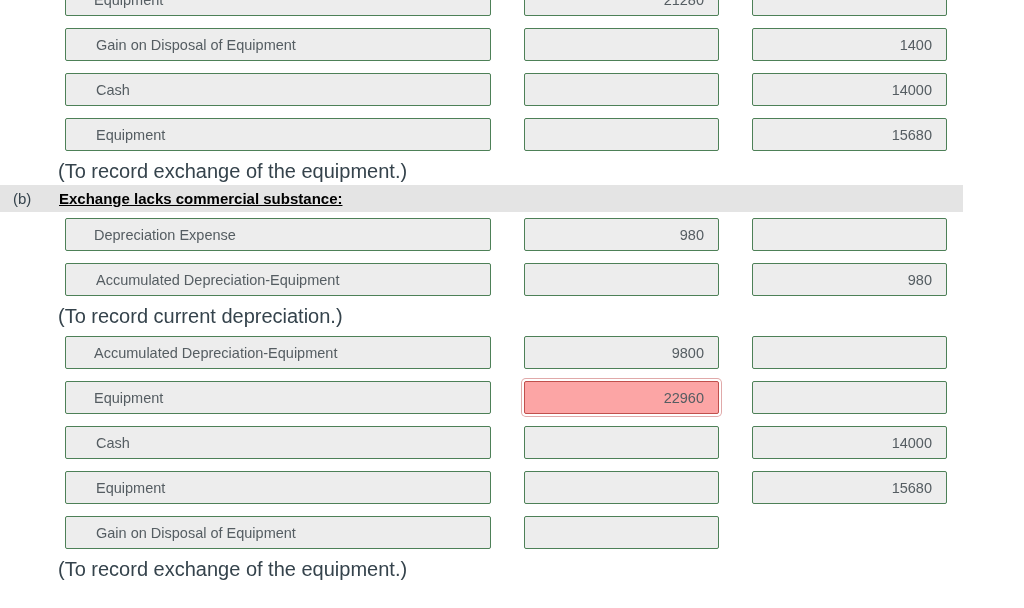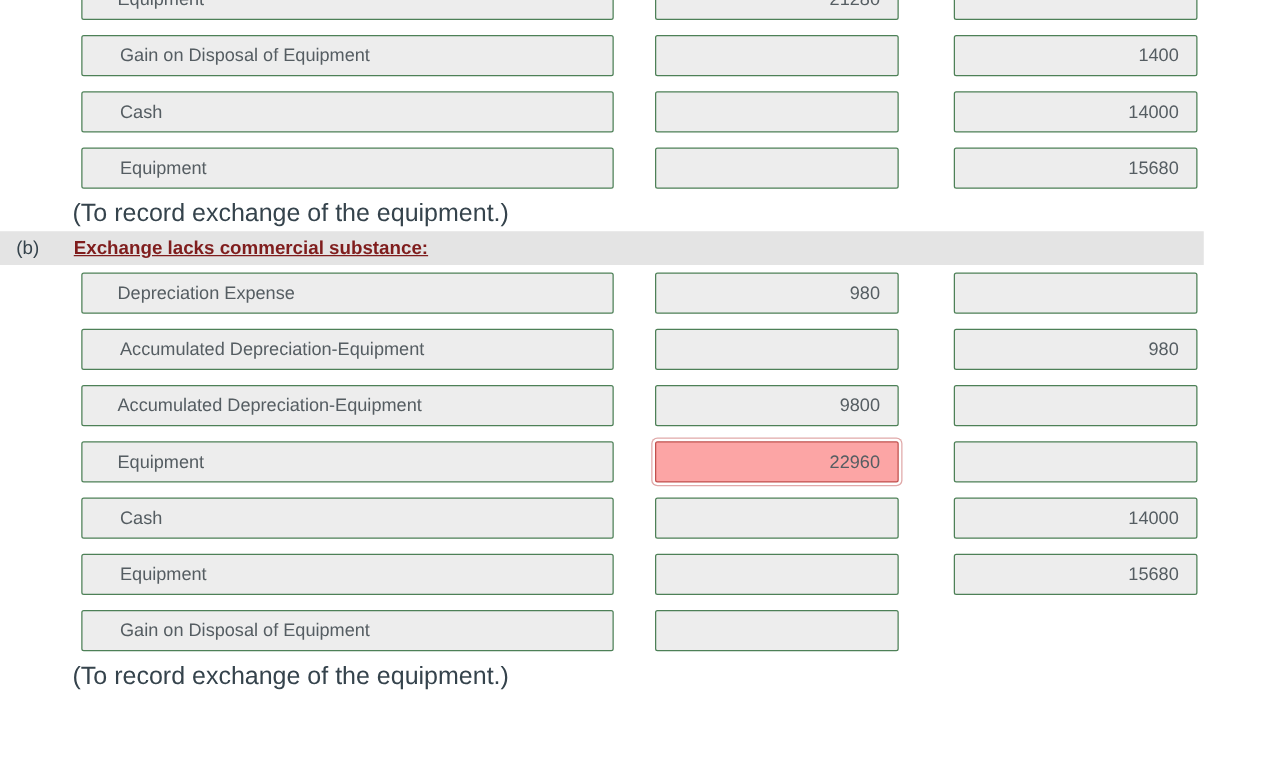--- a/index.html
+++ b/index.html
@@ -57,21 +57,20 @@
     width: 195px;
     justify-content: flex-end;
     padding-right: 14px;
   }
 
   .cell.credit {
     left: 752px;
     width: 195px;
     justify-content: flex-end;
     padding-right: 14px;
-    margin-left: 11px;
   }
 
   
   .cell.flagged {
     background: #fca5a5;
     border: 1px solid #c0504d;
     box-shadow: 0 0 0 2px #ffffff, 0 0 0 3px #e0a9a9;
     color: #555d62;
   }
 
@@ -99,21 +98,21 @@
     font-size: 15px;
     color: #35434c;
   }
   .section-title {
     position: absolute;
     left: 59px;
     top: 0;
     line-height: 27px;
     font-size: 15px;
     font-weight: bold;
-    color: #7f1d1d;
+    color: #000000;
     text-decoration: underline;
   }
 </style>
 </head>
 <body>
 
 <div class="sheet">
   <div id="sections-root">
       <div class="section">
         <div class="jrow" style="height: 22px;">
@@ -146,20 +145,21 @@
         <div class="jrow">
           <div class="cell account">Depreciation Expense</div>
           <div class="cell debit">980</div>
           <div class="cell credit"></div>
         </div>
         <div class="jrow">
           <div class="cell account indent">Accumulated Depreciation-Equipment</div>
           <div class="cell debit"></div>
           <div class="cell credit">980</div>
         </div>
+        <div class="memo">(To record current depreciation.)</div>
         <div class="jrow">
           <div class="cell account">Accumulated Depreciation-Equipment</div>
           <div class="cell debit">9800</div>
           <div class="cell credit"></div>
         </div>
         <div class="jrow">
           <div class="cell account">Equipment</div>
           <div class="cell debit flagged">22960</div>
           <div class="cell credit"></div>
         </div>

